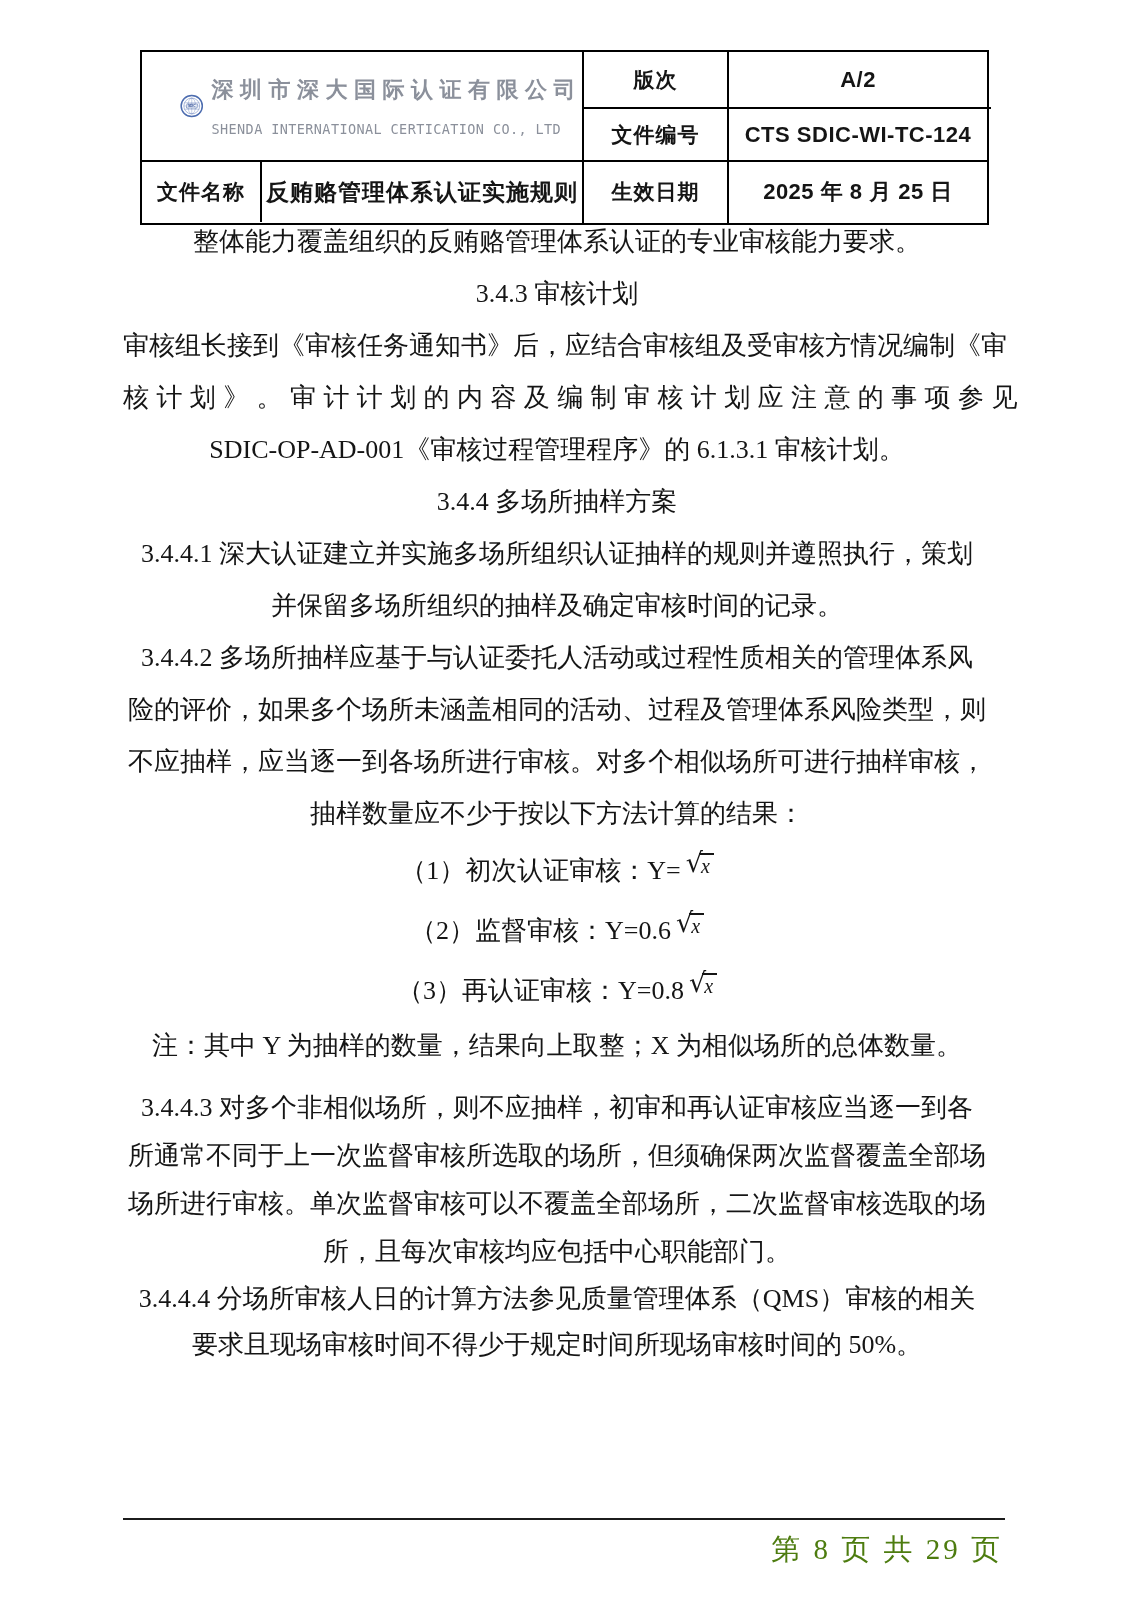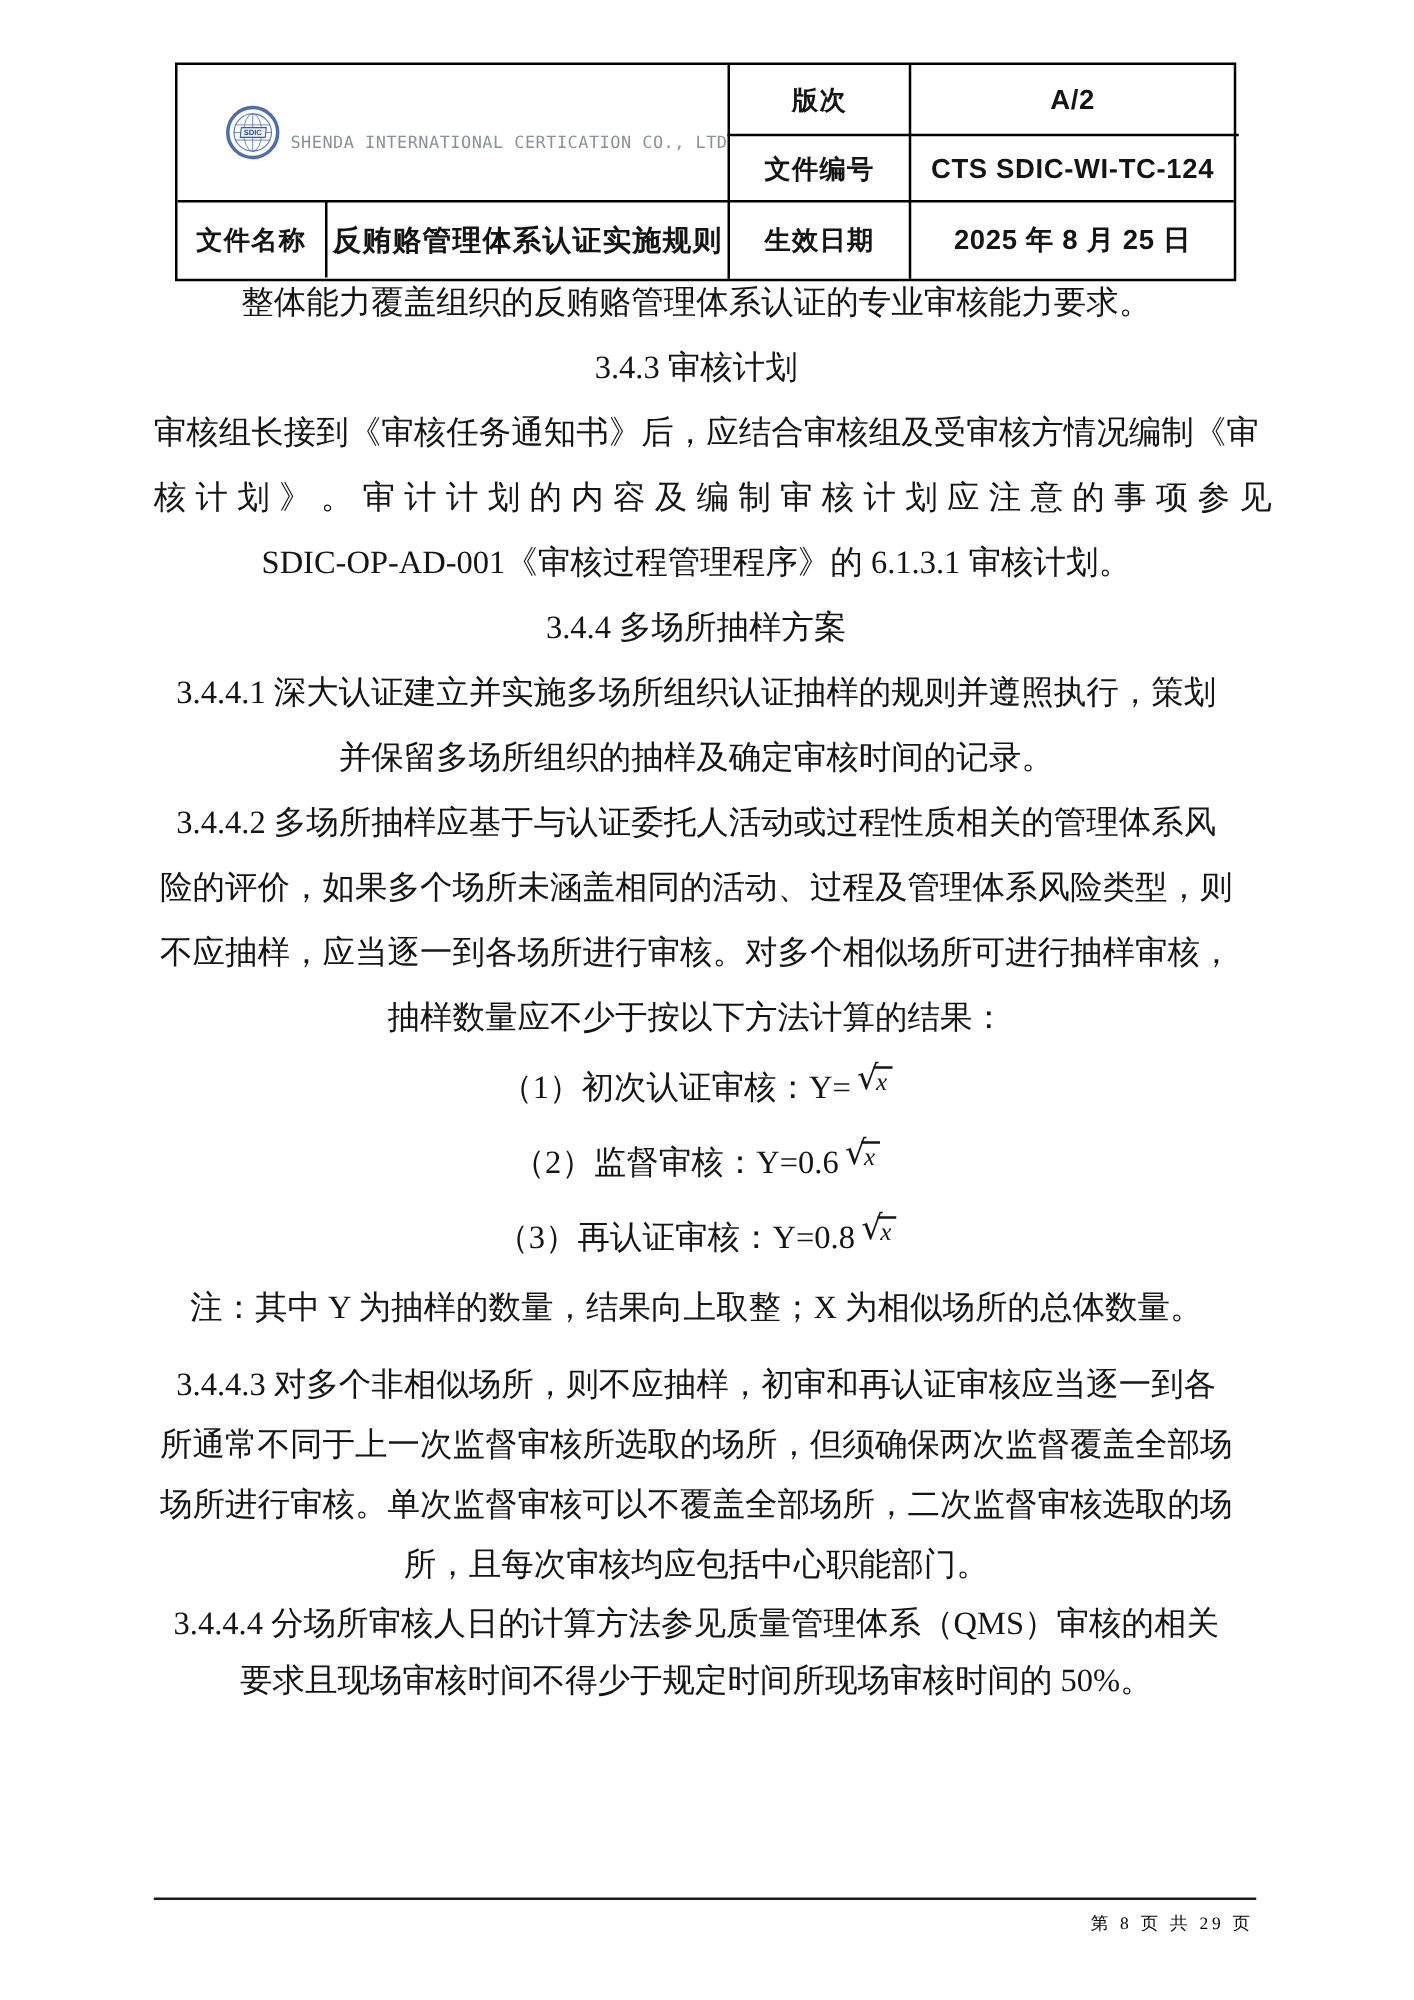--- a/index.html
+++ b/index.html
@@ -44,21 +44,21 @@
   .sqrt{display:inline-block;transform:translateY(-7px);margin-left:5px;white-space:nowrap;}
   .sqrt .sign{font-size:27px;font-family:"DejaVu Sans","Liberation Sans",sans-serif;}
   .sqrt .under{
     display:inline-block;border-top:2px solid #151515;font-style:italic;
     font-size:20px;padding:0 4px 0 2px;margin-left:-4px;transform:translateY(1px);
     font-family:"Liberation Serif",serif;line-height:22px;
   }
   
   .footer-rule{position:absolute;left:123px;width:882px;top:1518px;height:0;
     border-top:2.5px solid #1c1c1c;}
-  .page-num{position:absolute;top:1530px;right:128px;font-size:14px;letter-spacing:3px;color:#000000;}
+  .page-num{position:absolute;top:1530px;right:128px;font-size:29px;letter-spacing:3px;color:#4d7c0f;}
 </style>
 </head>
 <body>
 
 <div class="hdr-table">
 
   <div class="vline" style="left:440px;top:0;width:2px;height:100%;"></div>
   <div class="vline" style="left:585px;top:0;width:2px;height:100%;"></div>
   <div class="vline" style="left:118px;top:108px;width:2px;height:62px;"></div>
   <div class="hline" style="left:440px;top:55px;width:409px;height:2px;"></div>
@@ -71,20 +71,21 @@
       <circle cx="40" cy="40" r="27" fill="#ffffff" stroke="#5572b4" stroke-width="1.6"></circle>
       <ellipse cx="40" cy="40" rx="13" ry="27" fill="none" stroke="#5572b4" stroke-width="1.2"></ellipse>
       <line x1="40" y1="13" x2="40" y2="67" stroke="#5572b4" stroke-width="1.2"></line>
       <line x1="15" y1="29" x2="65" y2="29" stroke="#5572b4" stroke-width="1.2"></line>
       <line x1="13" y1="40" x2="67" y2="40" stroke="#5572b4" stroke-width="1.2"></line>
       <line x1="15" y1="51" x2="65" y2="51" stroke="#5572b4" stroke-width="1.2"></line>
       <rect x="22" y="33" width="36" height="14" fill="#eef2f9" stroke="#3c5ba0" stroke-width="1.6" transform="skewX(-6) translate(5,0)"></rect>
       <text x="40" y="44" text-anchor="middle" font-size="11" font-weight="bold" font-family="Liberation Sans, sans-serif" fill="#2c4a94">SDIC</text>
     </svg>
     <div class="logo-names">
+      <div class="cn-name">深圳市深大国际认证有限公司</div>
       <div class="en-name">SHENDA INTERNATIONAL CERTICATION CO., LTD</div>
     </div>
   </div>
 
   <div class="cell lbl" style="left:442px;top:0;width:143px;height:55px;">版次</div>
   <div class="cell val" style="left:587px;top:0;width:258px;height:55px;">A/2</div>
   <div class="cell lbl" style="left:442px;top:57px;width:143px;height:51px;">文件编号</div>
   <div class="cell val" style="left:587px;top:57px;width:258px;height:51px;">CTS SDIC-WI-TC-124</div>
 
   <div class="cell lbl" style="left:0;top:110px;width:118px;height:60px;">文件名称</div>

